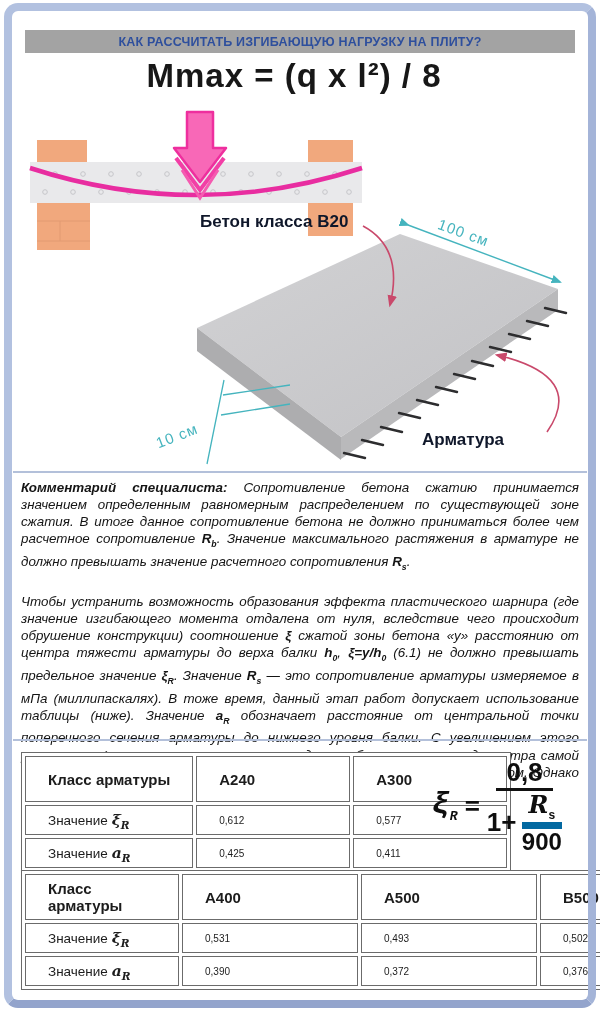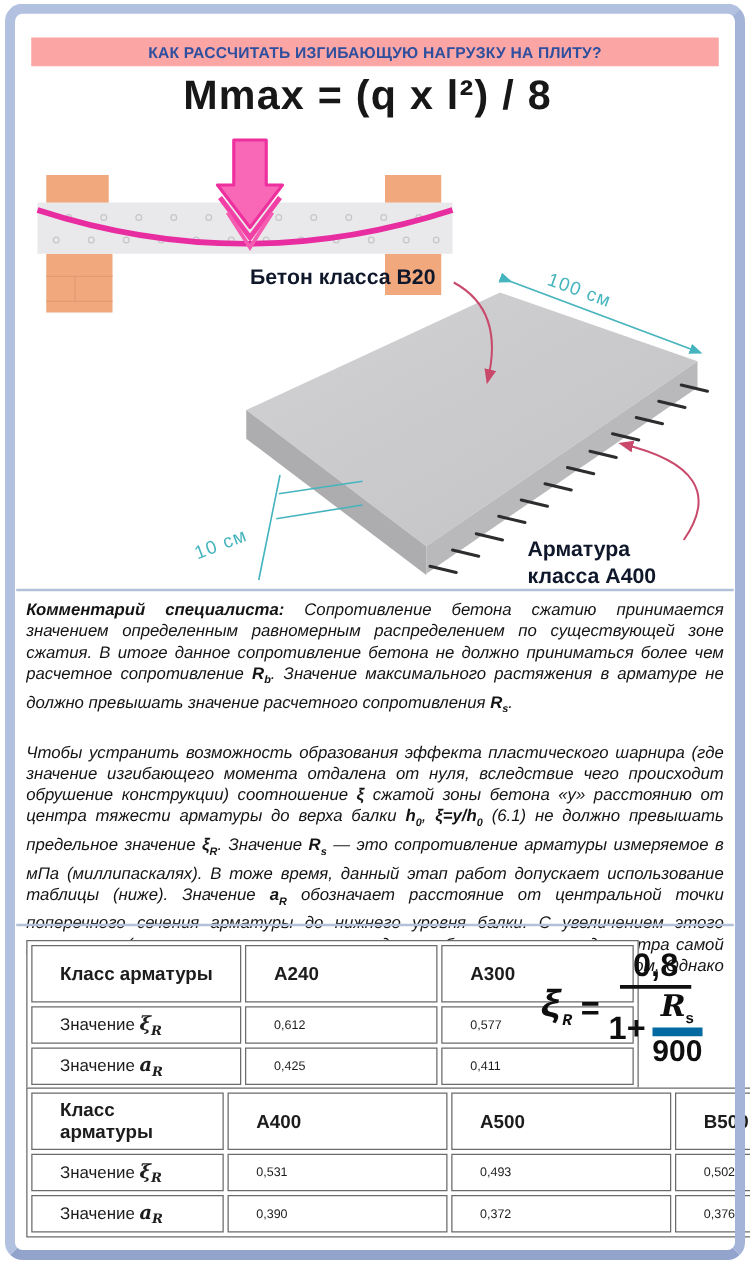--- a/index.html
+++ b/index.html
@@ -3,21 +3,21 @@
 <meta charset="utf-8">
 <style>
   html,body{margin:0;padding:0;background:#fff;}
   body{width:600px;height:1012px;overflow:hidden;position:relative;
        font-family:"Liberation Sans",sans-serif;}
   .page{position:absolute;inset:0;background:#fff;}
   .frame{position:absolute;left:4px;top:3px;right:4px;bottom:4px;
          border:8px solid #b2c1e0;border-right-color:#a4b4d8;border-bottom-color:#93a4cc;
          border-radius:14px;pointer-events:none;}
   .header-bar{position:absolute;left:25px;top:30px;width:550px;height:23px;
-              background:#fca5a5;display:flex;align-items:center;justify-content:center;}
+              background:#a3a3a3;display:flex;align-items:center;justify-content:center;}
   .header-bar span{color:#2e4f9d;font-weight:bold;font-size:12.5px;letter-spacing:.2px;}
   .mmax{position:absolute;left:0;top:57px;width:600px;text-align:center;padding-right:12px;
         box-sizing:border-box;font-size:33px;font-weight:bold;color:#171717;letter-spacing:1px;}
   .illus{position:absolute;left:0;top:108px;width:600px;height:370px;}
   .lbl-pink{position:absolute;color:#0f172a;font-size:17px;font-weight:bold;line-height:21px;}
   .lbl-concrete{left:200px;top:211px;}
   .lbl-rebar{left:422px;top:429px;width:150px;text-align:left;}
   .lbl-teal{position:absolute;color:#45b4be;font-size:15px;letter-spacing:1px;}
   .dim100{left:437px;top:224px;transform:rotate(20deg);}
   .dim10{left:155px;top:427px;transform:rotate(-21deg);}
@@ -126,21 +126,20 @@
       <path d="M363,118 Q404,140 390,197" stroke="#c9496b" stroke-width="1.6" fill="none" marker-end="url(#mPink)"></path>
       <path d="M547,324 Q586,268 497,247" stroke="#c9496b" stroke-width="1.6" fill="none" marker-end="url(#mPink)"></path>
     </g>
   </svg>
 
   <div class="lbl-pink lbl-concrete">Бетон класса В20</div>
   <div class="lbl-teal dim100">100 см</div>
   <div class="lbl-teal dim10">10 см</div>
   <div class="lbl-pink lbl-rebar">
     <div>Арматура</div>
-    <div>класса А400</div>
   </div>
 
   <div class="divider d1"></div>
 
   <div class="commentary">
     <p><span style="font-weight: bold;">Комментарий специалиста:</span><span> Сопротивление бетона сжатию принимается значением определенным равномерным распределением по существующей зоне сжатия. В итоге данное сопротивление бетона не должно приниматься более чем расчетное сопротивление </span><span style="font-weight: bold;">R</span><sub style="font-weight: bold;">b</sub><span>. Значение максимального растяжения в арматуре не должно превышать значение расчетного сопротивления </span><span style="font-weight: bold;">R</span><sub style="font-weight: bold;">s</sub><span>.</span></p>
     <p><span>Чтобы устранить возможность образования эффекта пластического шарнира (где значение изгибающего момента отдалена от нуля, вследствие чего происходит обрушение конструкции) соотношение </span><span style="font-weight: bold;">ξ</span><span> сжатой зоны бетона «у» расстоянию от центра тяжести арматуры до верха балки </span><span style="font-weight: bold;">h</span><sub style="font-weight: bold;">0</sub><span>, </span><span style="font-weight: bold;">ξ=y/h</span><sub style="font-weight: bold;">0</sub><span> (6.1) не должно превышать предельное значение </span><span style="font-weight: bold;">ξ</span><sub style="font-weight: bold;">R</sub><span>. Значение </span><span style="font-weight: bold;">R</span><sub style="font-weight: bold;">s</sub><span> — это сопротивление арматуры измеряемое в мПа (миллипаскалях). В тоже время, данный этап работ допускает использование таблицы (ниже). Значение </span><span style="font-weight: bold;">a</span><sub style="font-weight: bold;">R</sub><span> обозначает расстояние от центральной точки поперечного сечения арматуры до нижнего уровня балки. С увеличением этого расстояния (его минимальное значение не должно быть не меньше диаметра самой арматуры и не меньше 10 мм) усиливается сцепление арматуры с бетоном. Однако вместе с этим уменьшается полезное значение </span><span style="font-weight: bold;">h</span><sub style="font-weight: bold;">0</sub><span>.</span></p>
   </div>
 
   <div class="divider d2"></div>

